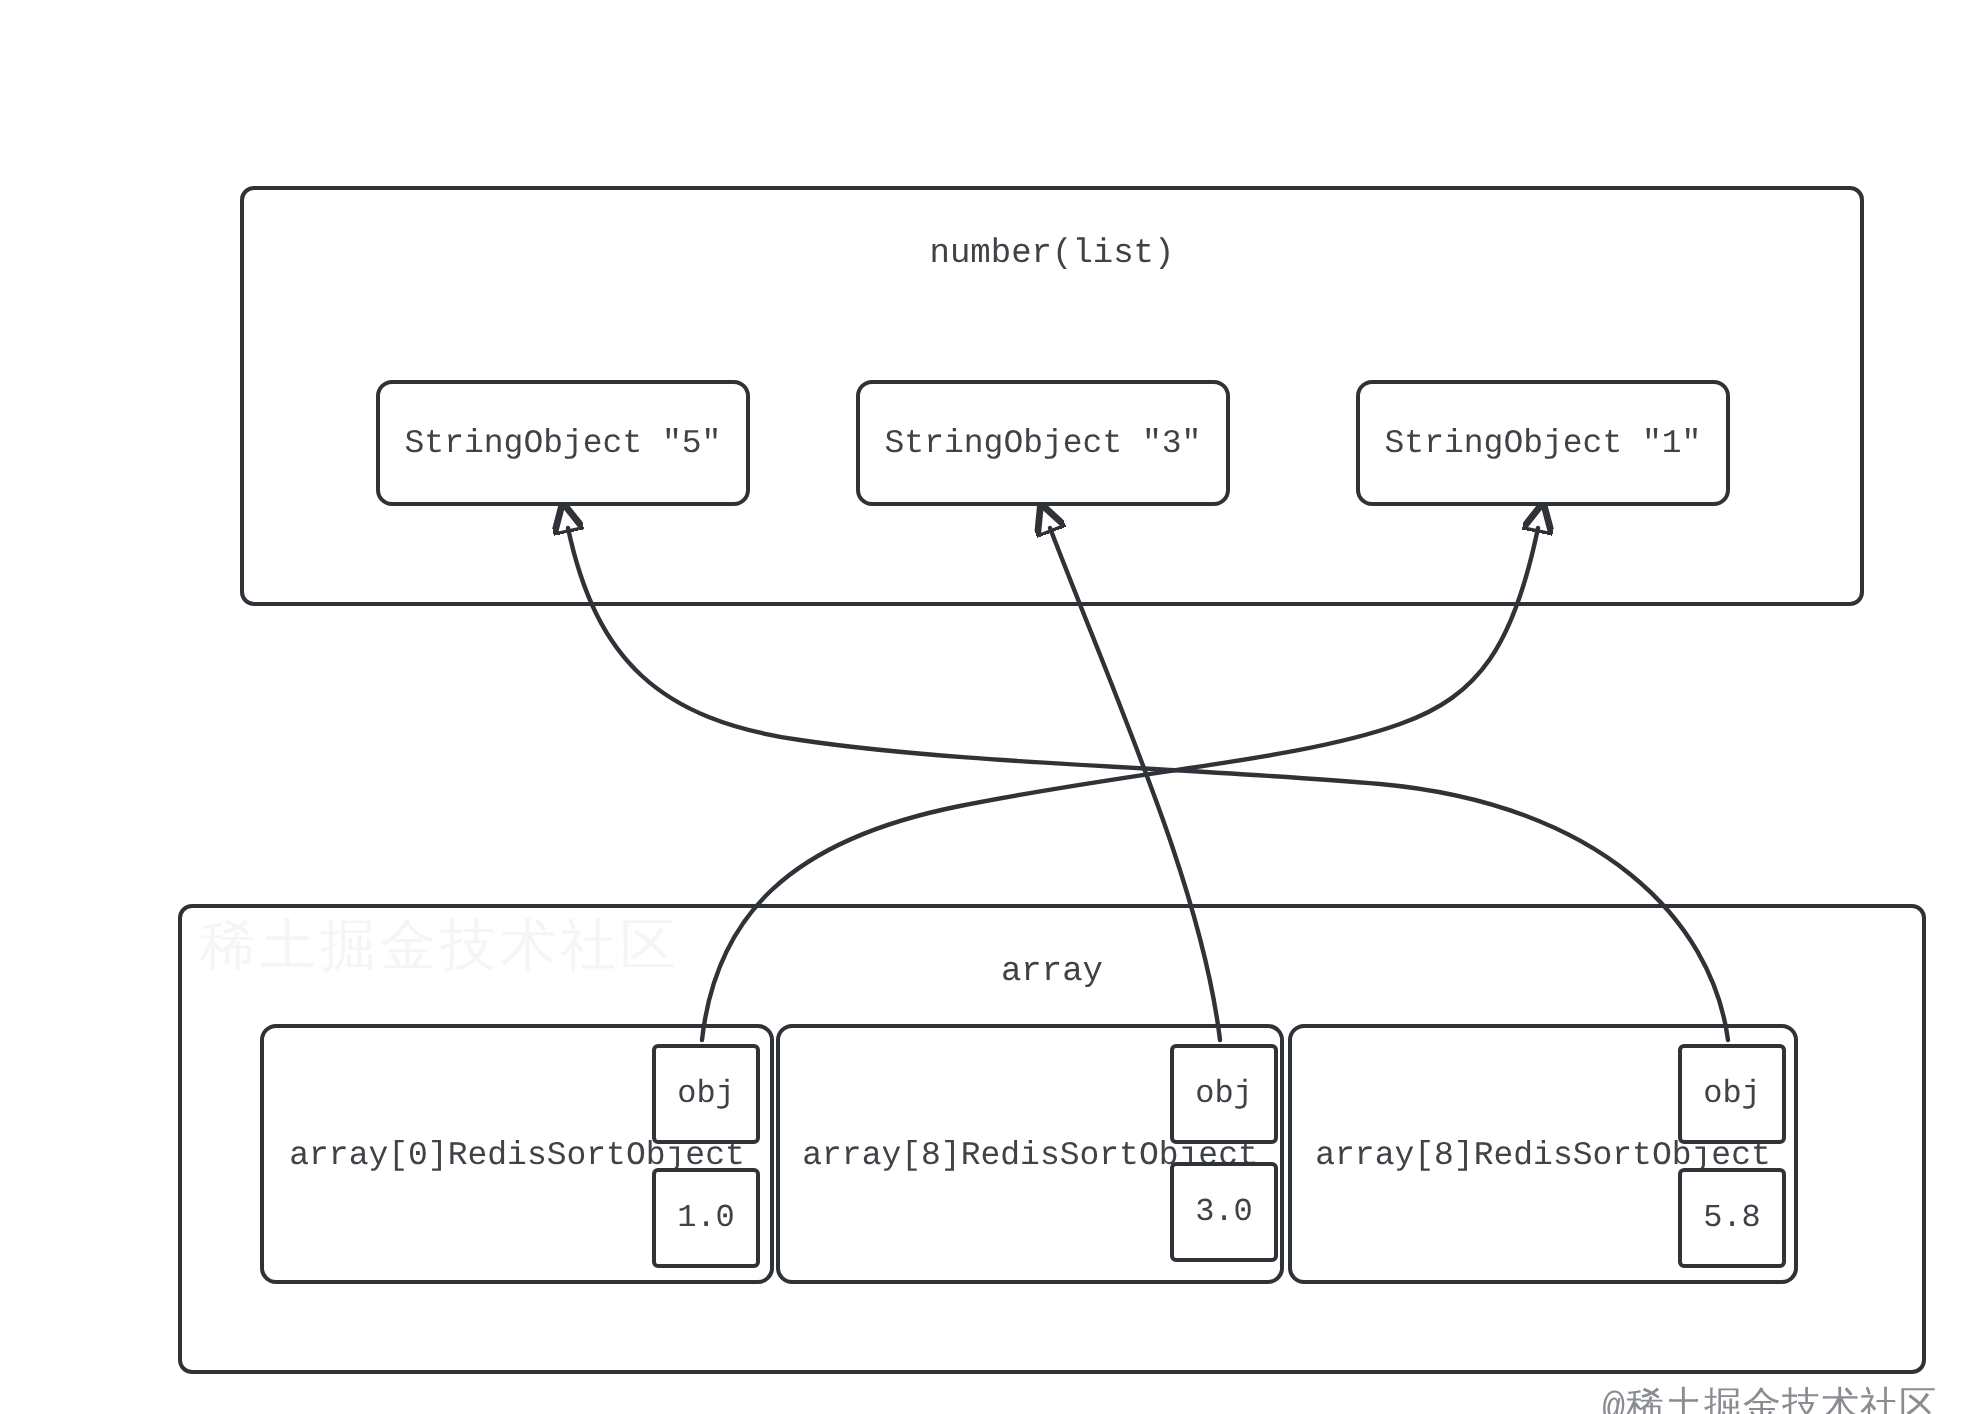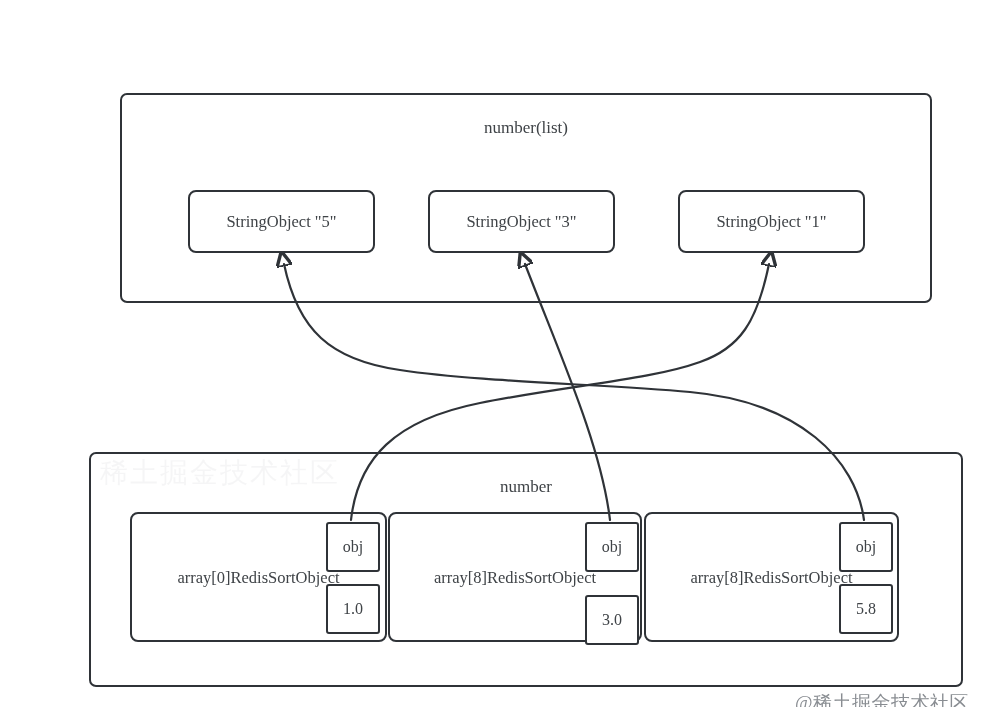--- a/index.html
+++ b/index.html
@@ -1,20 +1,20 @@
 <!DOCTYPE html>
 <html><head>
 <meta charset="utf-8">
 <style>
   html,body{margin:0;padding:0;background:#ffffff;}
   #canvas{
     position:relative;
     width:988px;height:707px;
     background:#ffffff;
-    font-family:Liberation Serif, serif;
+    font-family:Liberation Mono, monospace;
     color:#3f4347;
     overflow:hidden;
   }
   .group-box{
     position:absolute;
     box-sizing:border-box;
     border:2.5px solid #2f3338;
     border-radius:7px;
     background:#ffffff;
   }
@@ -104,21 +104,21 @@
     <span>StringObject "5"</span>
   </div>
   <div class="string-box" style="left:428px;top:190px;width:187px;height:63px;">
     <span>StringObject "3"</span>
   </div>
   <div class="string-box" style="left:678px;top:190px;width:187px;height:63px;">
     <span>StringObject "1"</span>
   </div>
 
   <div class="group-box" style="left:89px;top:452px;width:874px;height:235px;">
-    <div class="group-title">number</div>
+    <div class="group-title">array</div>
   </div>
 
   <div class="ghost-watermark">稀土掘金技术社区</div>
 
   <div class="array-item" style="left:130px;top:512px;width:257px;height:130px;">
     <div class="item-label">
       <span>array[0]</span>
       <span>RedisSortObject</span>
     </div>
     <div class="cell obj-cell" style="left:194px;">
@@ -130,21 +130,21 @@
   </div>
 
   <div class="array-item" style="left:388px;top:512px;width:254px;height:130px;">
     <div class="item-label">
       <span>array[8]</span>
       <span>RedisSortObject</span>
     </div>
     <div class="cell obj-cell" style="left:195px;">
       <span>obj</span>
     </div>
-    <div class="cell score-cell" style="left:195px;top:81px;">
+    <div class="cell score-cell" style="left:195px;top:67px;">
       <span>3.0</span>
     </div>
   </div>
 
   <div class="array-item" style="left:644px;top:512px;width:255px;height:130px;">
     <div class="item-label">
       <span>array[8]</span>
       <span>RedisSortObject</span>
     </div>
     <div class="cell obj-cell" style="left:193px;">

